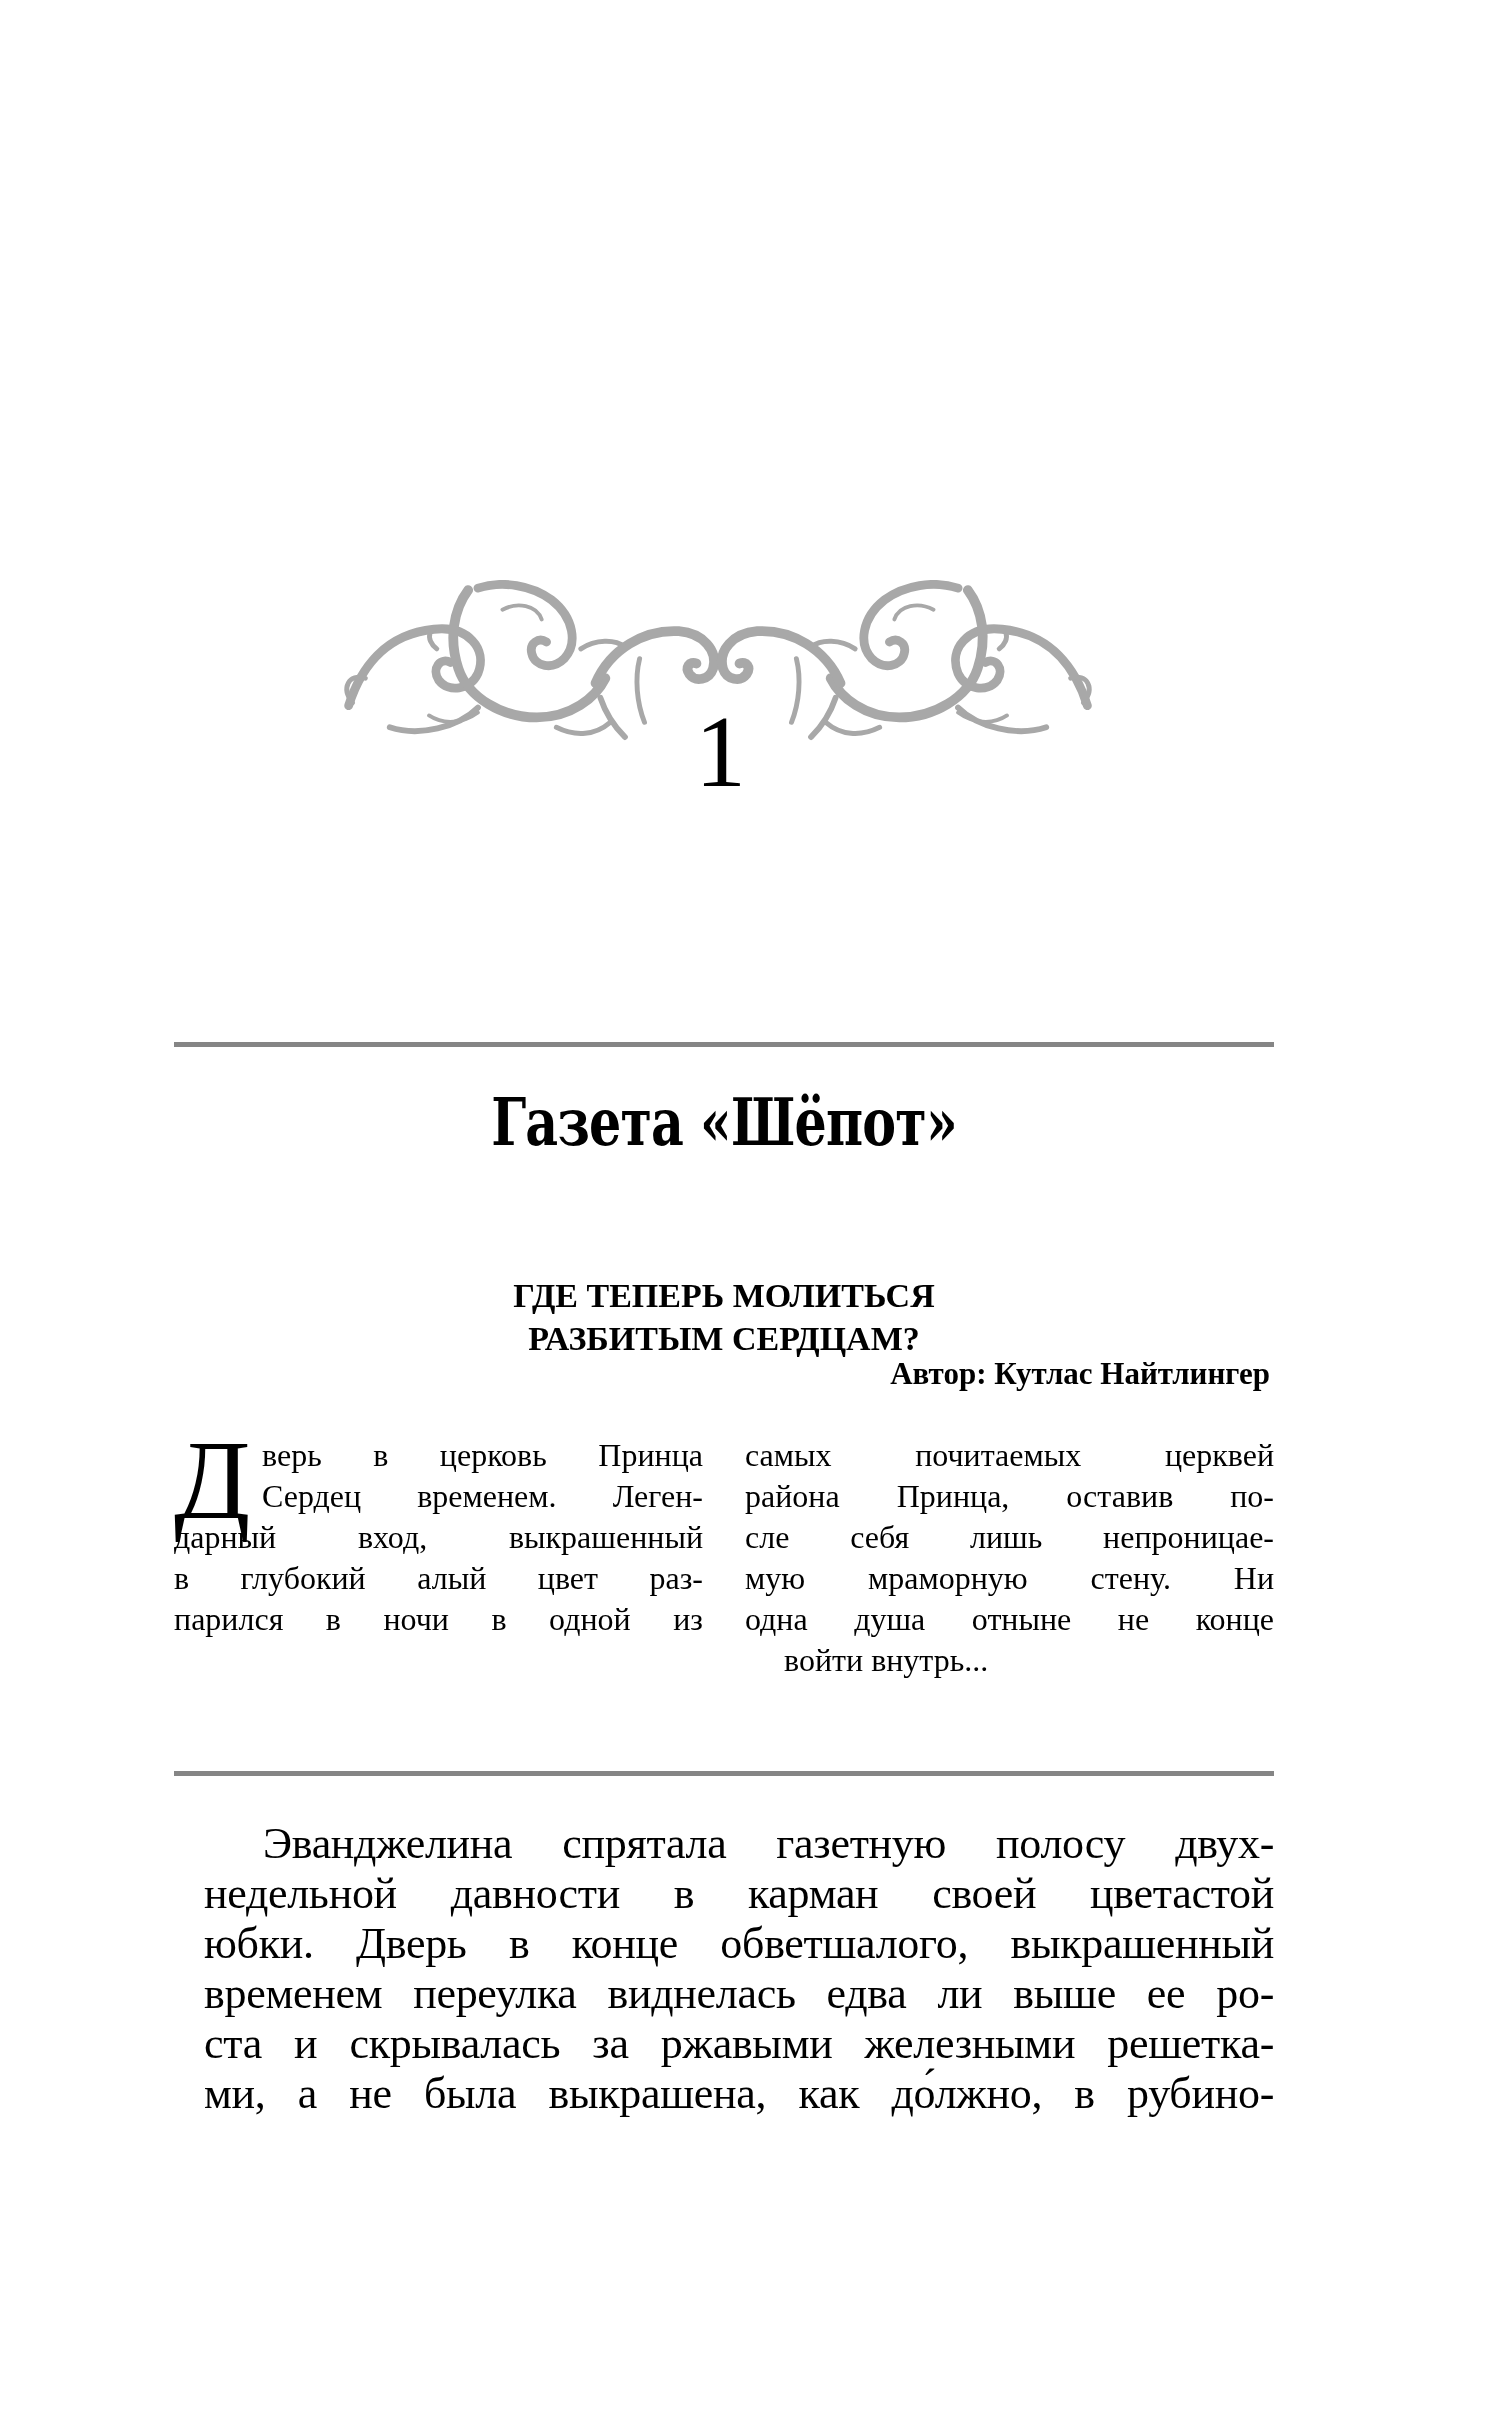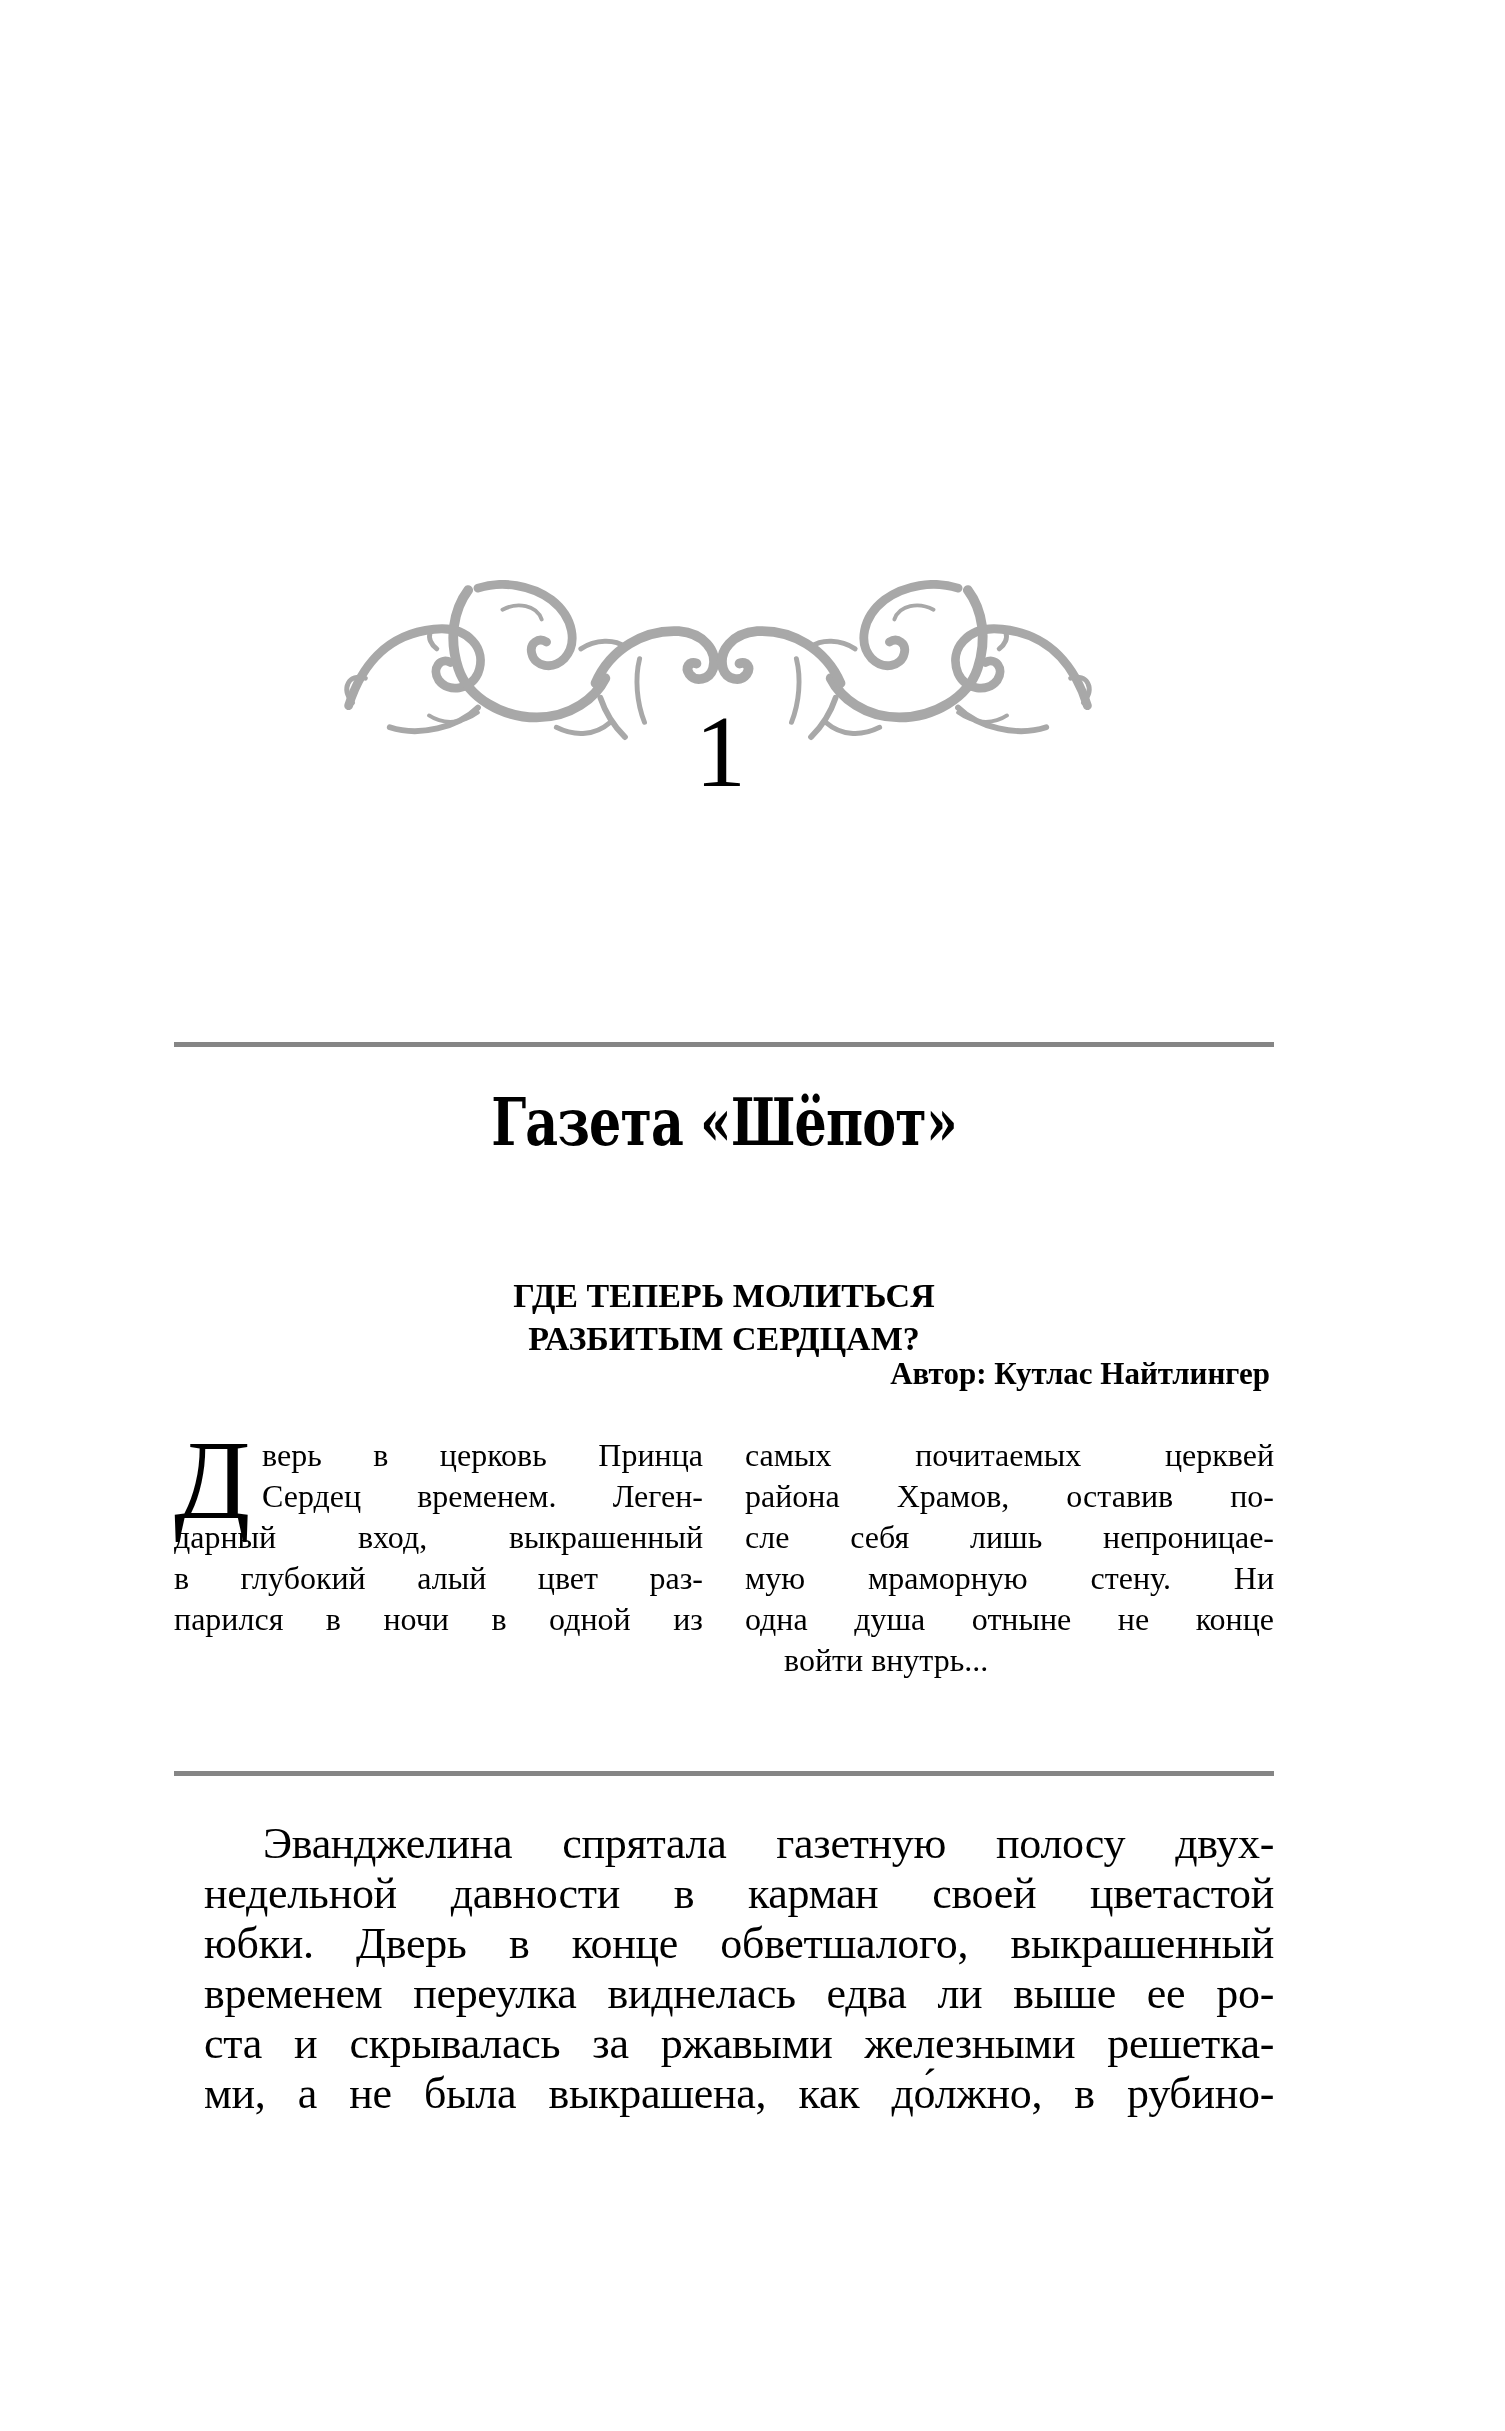--- a/index.html
+++ b/index.html
@@ -195,21 +195,21 @@
   <div class="col col-left">
     <span class="drop-cap-abs">Д</span>
     <span class="line indent-cap">верь в церковь Принца</span>
     <span class="line indent-cap">Сердец временем. Леген-</span>
     <span class="line">дарный вход, выкрашенный</span>
     <span class="line">в глубокий алый цвет раз-</span>
     <span class="line">парился в ночи в одной из</span>
   </div>
   <div class="col col-right">
     <span class="line">самых почитаемых церквей</span>
-    <span class="line">района Храмов, оставив по-</span>
+    <span class="line">района Принца, оставив по-</span>
     <span class="line">сле себя лишь непроницае-</span>
     <span class="line">мую мраморную стену. Ни</span>
     <span class="line">одна душа отныне не конце</span>
     <span class="line last">войти внутрь...</span>
   </div>
 </div>
 
 <div class="rule bottom"></div>
 
 <div class="body-text">

